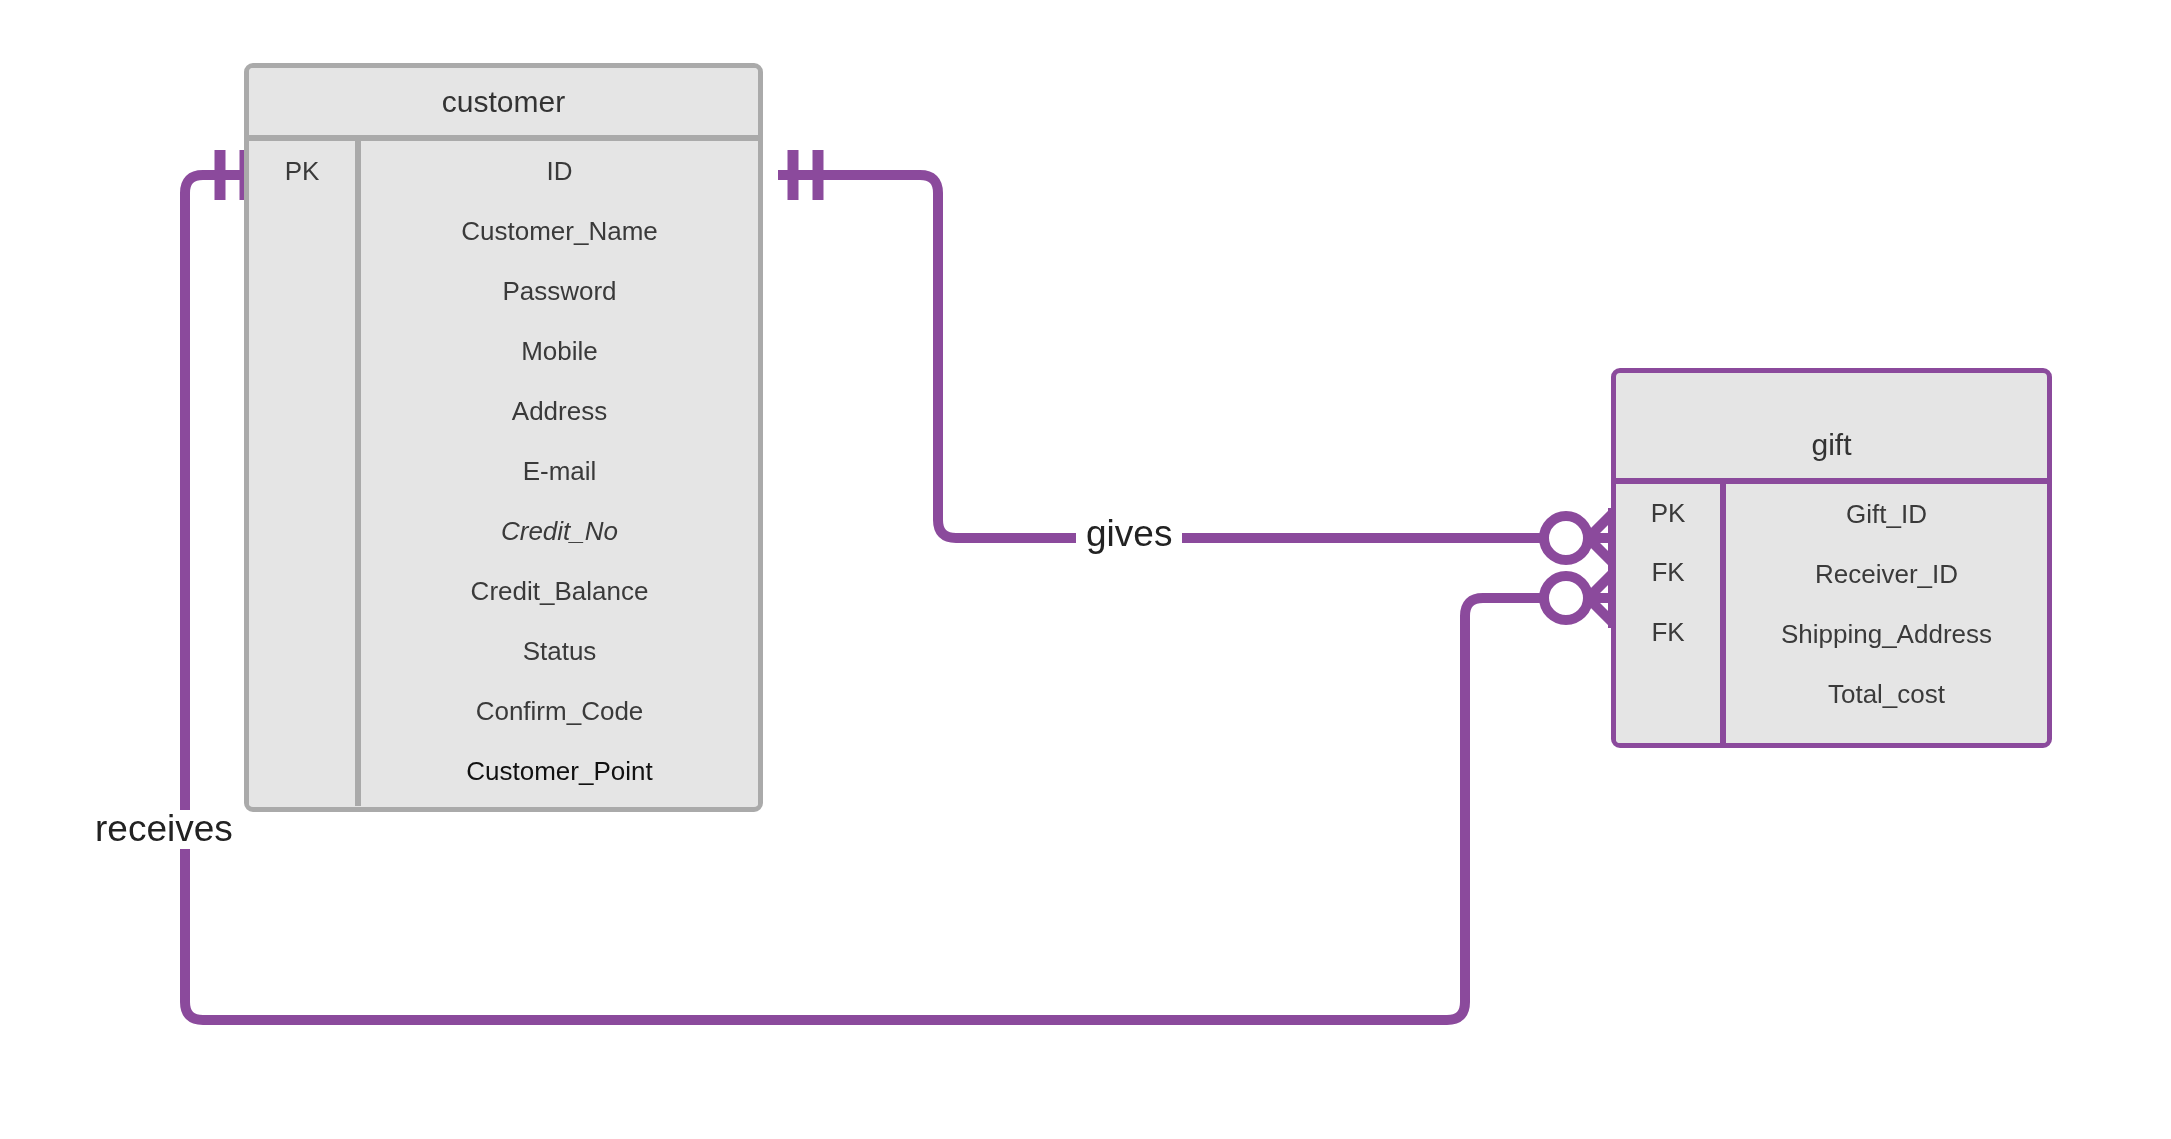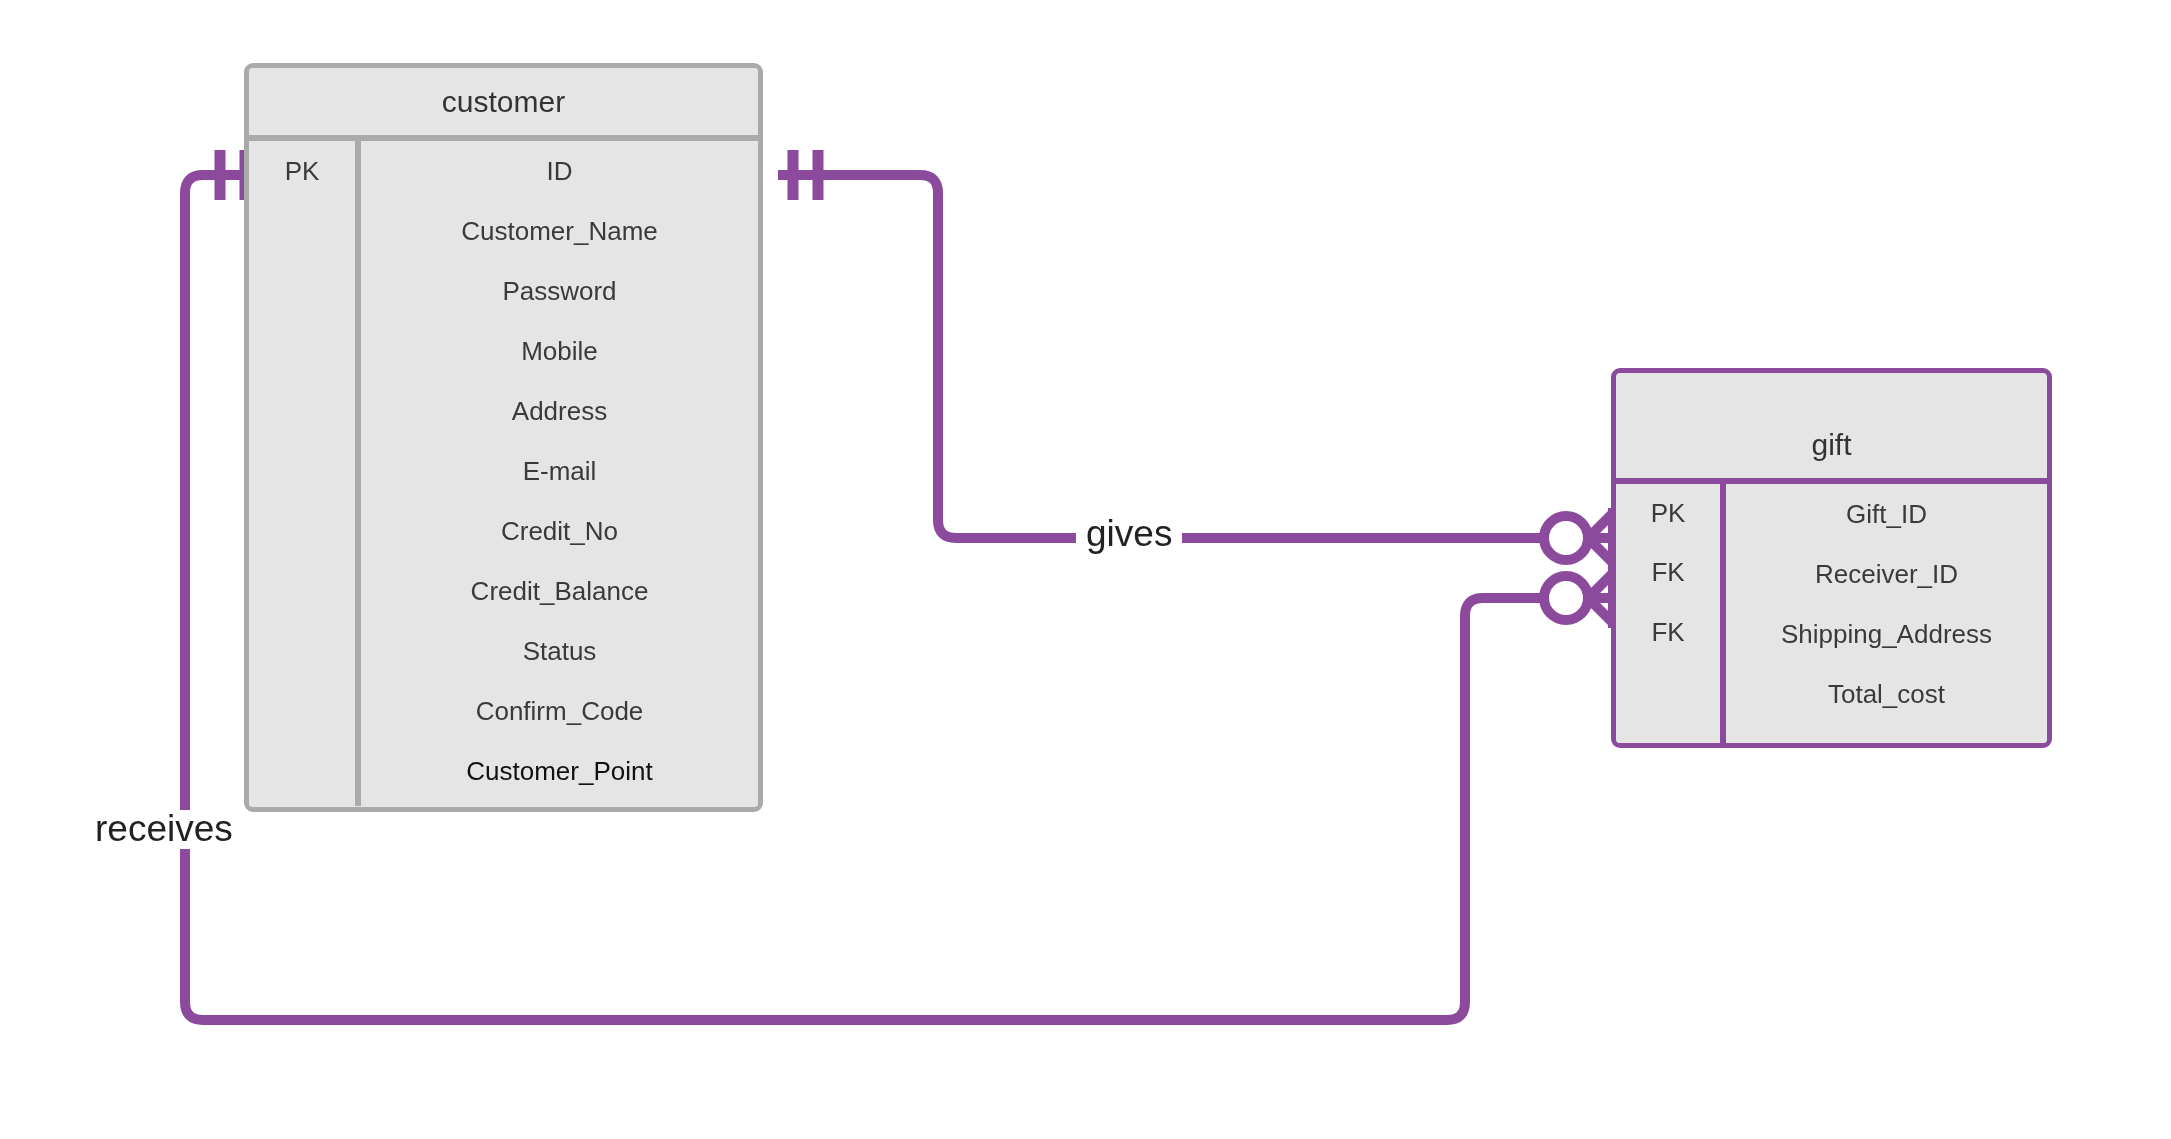--- a/index.html
+++ b/index.html
@@ -143,21 +143,21 @@
         <div class="key-cell" style="height:60px;"></div>
         <div class="key-cell" style="height:60px;"></div>
       </div>
       <div class="attr-col">
         <div class="attr-cell" style="height:60px;">ID</div>
         <div class="attr-cell" style="height:60px;">Customer_Name</div>
         <div class="attr-cell" style="height:60px;">Password</div>
         <div class="attr-cell" style="height:60px;">Mobile</div>
         <div class="attr-cell" style="height:60px;">Address</div>
         <div class="attr-cell" style="height:60px;">E-mail</div>
-        <div class="attr-cell" style="height:60px;">Credit_No</div>
+        <div class="attr-cell" style="height:60px;font-style:italic;">Credit_No</div>
         <div class="attr-cell" style="height:60px;">Credit_Balance</div>
         <div class="attr-cell" style="height:60px;">Status</div>
         <div class="attr-cell" style="height:60px;">Confirm_Code</div>
         <div class="attr-cell emphasis" style="height:60px;">Customer_Point</div>
       </div>
     </div>
   </div>
 
   <div class="entity entity-purple" id="entity-gift" style="left:1611px; top:368px; width:441px; height:380px;">
     <div class="ent-title" style="height:72px;">gift</div>

